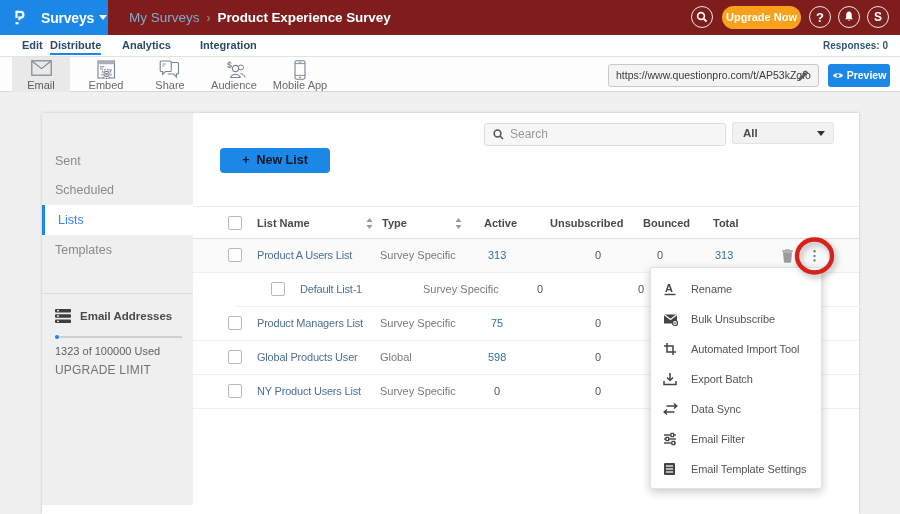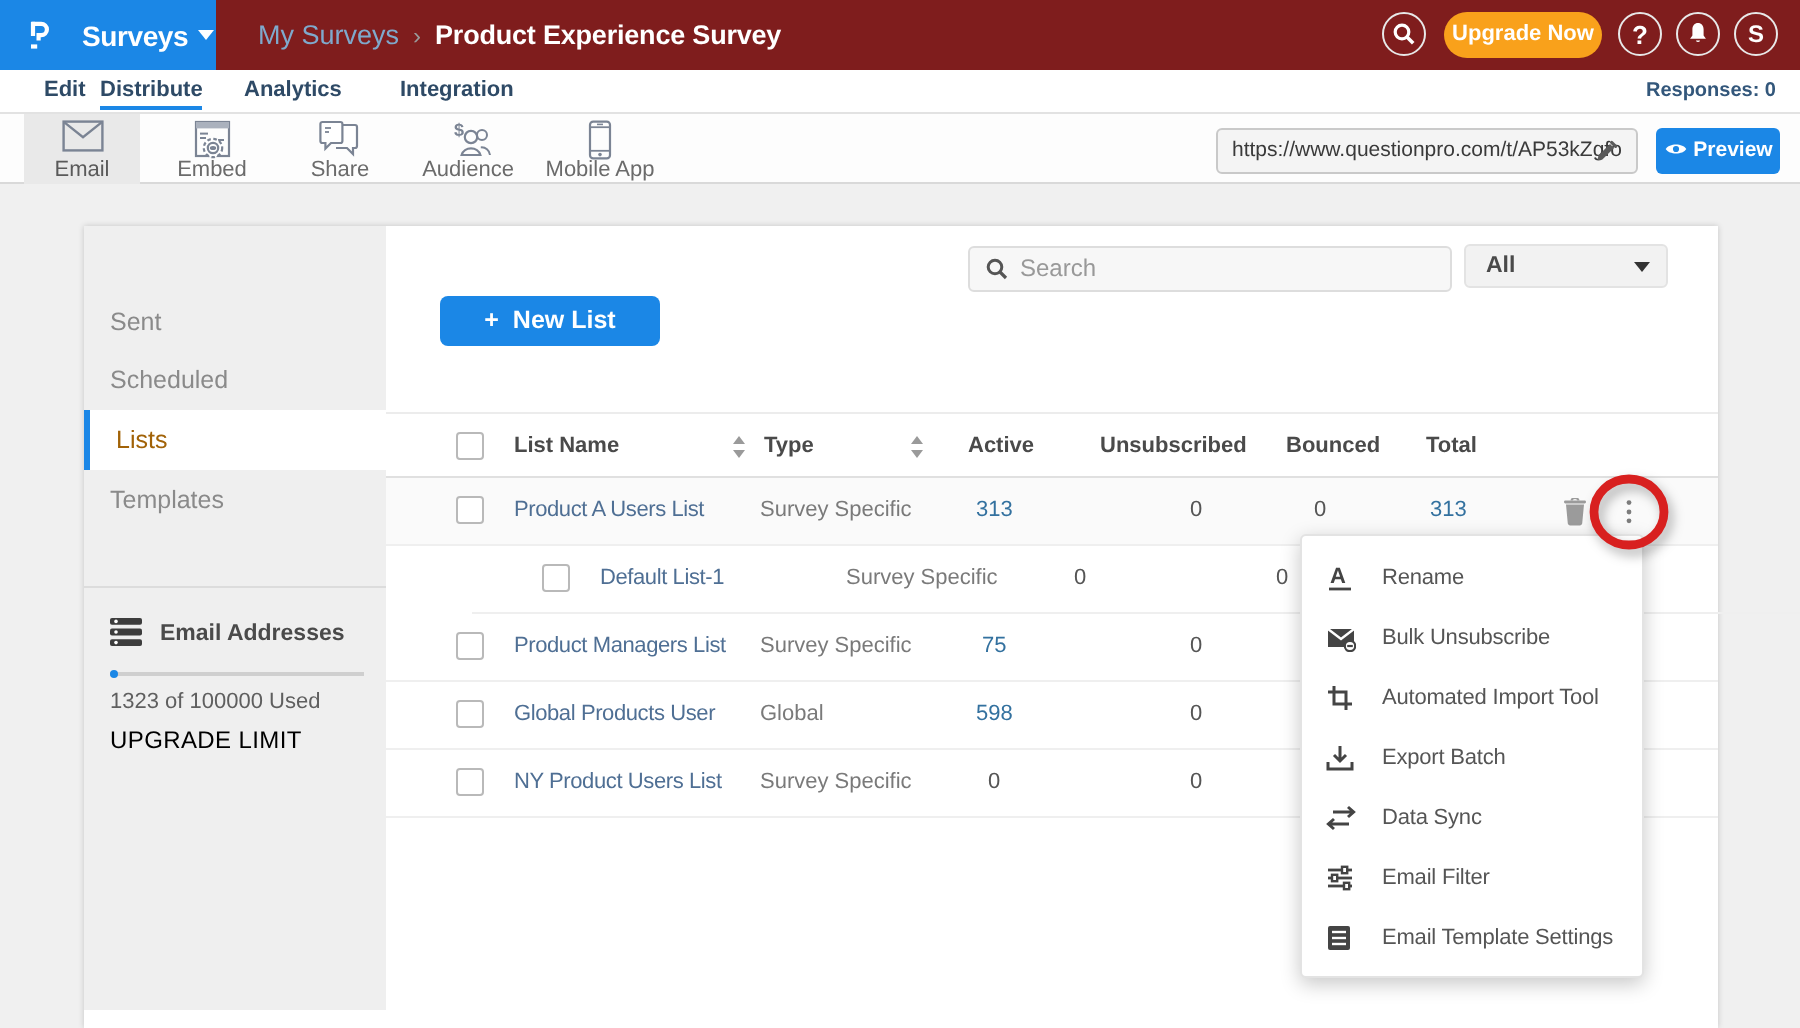--- a/index.html
+++ b/index.html
@@ -30,33 +30,33 @@
 .tool .tlabel { font-size:11px; color:#6b6b6b; position:absolute; bottom:1px; width:100%; text-align:center; }
 .tool svg { margin-top:3px; }
 #tool-email { background:#e9e9e9; }
 #urlbox { position:absolute; left:608px; top:7px; width:211px; height:23px; background:#f4f4f4; border:1px solid #c9c9c9; border-radius:3px; font-size:10.5px; color:#3a3a3a; line-height:21px; padding-left:7px; padding-right:22px; white-space:nowrap; overflow:hidden; }
 #previewbtn { position:absolute; left:828px; top:7px; width:62px; height:23px; background:#1b87e6; border-radius:3px; color:#fff; font-size:10.5px; font-weight:bold; text-align:center; line-height:23px; white-space:nowrap; }
 
 
 #card { position:absolute; left:42px; top:113px; width:817px; height:401px; background:#fff; box-shadow:0 0 3px rgba(0,0,0,0.18); }
 #sidebar { position:absolute; left:0; top:0; width:151px; height:392px; background:#efefef; }
 .sideitem { position:absolute; left:0; width:151px; height:30px; line-height:30px; padding-left:13px; font-size:12.5px; color:#8a8a8a; }
-.sideitem.active { background:#fff; color:#a16207; border-left:3px solid #1b87e6; width:152px; }
+.sideitem.active { background:#fff; color:#3b82f6; border-left:3px solid #1b87e6; width:152px; }
 #sidedivider { position:absolute; left:0; top:180px; width:151px; border-top:1px solid #dcdcdc; }
 #emailaddr { position:absolute; left:13px; top:196px; font-size:11.5px; font-weight:bold; color:#4a4a4a; }
 #progress { position:absolute; left:13px; top:223px; width:127px; height:2px; background:#cfcfcf; }
 #progress .fill { position:absolute; left:0; top:-1px; width:4px; height:4px; background:#1b87e6; border-radius:2px; }
 #usedtxt { position:absolute; left:13px; top:232px; font-size:11px; color:#5f5f5f; }
-#upglimit { position:absolute; left:13px; top:250px; font-size:12px; color:#000000; letter-spacing:0.2px; }
+#upglimit { position:absolute; left:13px; top:250px; font-size:12px; color:#737373; letter-spacing:0.2px; }
 
 
 #searchbox { position:absolute; left:442px; top:10px; width:242px; height:23px; background:#f7f7f7; border:1px solid #ddd; border-radius:3px; color:#999; font-size:12px; line-height:21px; }
 #allsel { position:absolute; left:690px; top:9px; width:102px; height:22px; background:#f2f2f2; border:1px solid #e3e3e3; border-radius:3px; color:#4a4a4a; font-size:11.5px; font-weight:bold; line-height:20px; padding-left:10px; }
 #allsel .caret { position:absolute; right:8px; top:8px; width:0; height:0; border-left:4px solid transparent; border-right:4px solid transparent; border-top:5px solid #333; }
-#newlist { position:absolute; left:178px; top:35px; width:110px; height:25px; background:#1b87e6; border-radius:4px; color:#ffffff; font-size:12.5px; font-weight:bold; text-align:center; line-height:25px; }
+#newlist { position:absolute; left:178px; top:35px; width:110px; height:25px; background:#1b87e6; border-radius:4px; color:#0f172a; font-size:12.5px; font-weight:bold; text-align:center; line-height:25px; }
 
 
 #tbl { position:absolute; left:151px; top:93px; width:666px; }
 .thead { position:absolute; left:0; top:0; width:666px; height:33px; border-top:1px solid #ececec; border-bottom:1px solid #e0e0e0; font-size:11px; font-weight:bold; color:#4a4a4a; }
 .row { position:absolute; left:0; width:666px; height:34px; border-bottom:1px solid #efefef; font-size:11px; }
 .cb { position:absolute; left:35px; top:9px; width:14px; height:14px; border:1px solid #b9b9b9; border-radius:2px; background:#fff; }
 .cell { position:absolute; top:10px; white-space:nowrap; }
 .lname { left:64px; color:#4f6f94; letter-spacing:-0.2px; }
 .ltype { left:187px; color:#7a7a7a; }
 .num { color:#33719f;text-align:center; }

